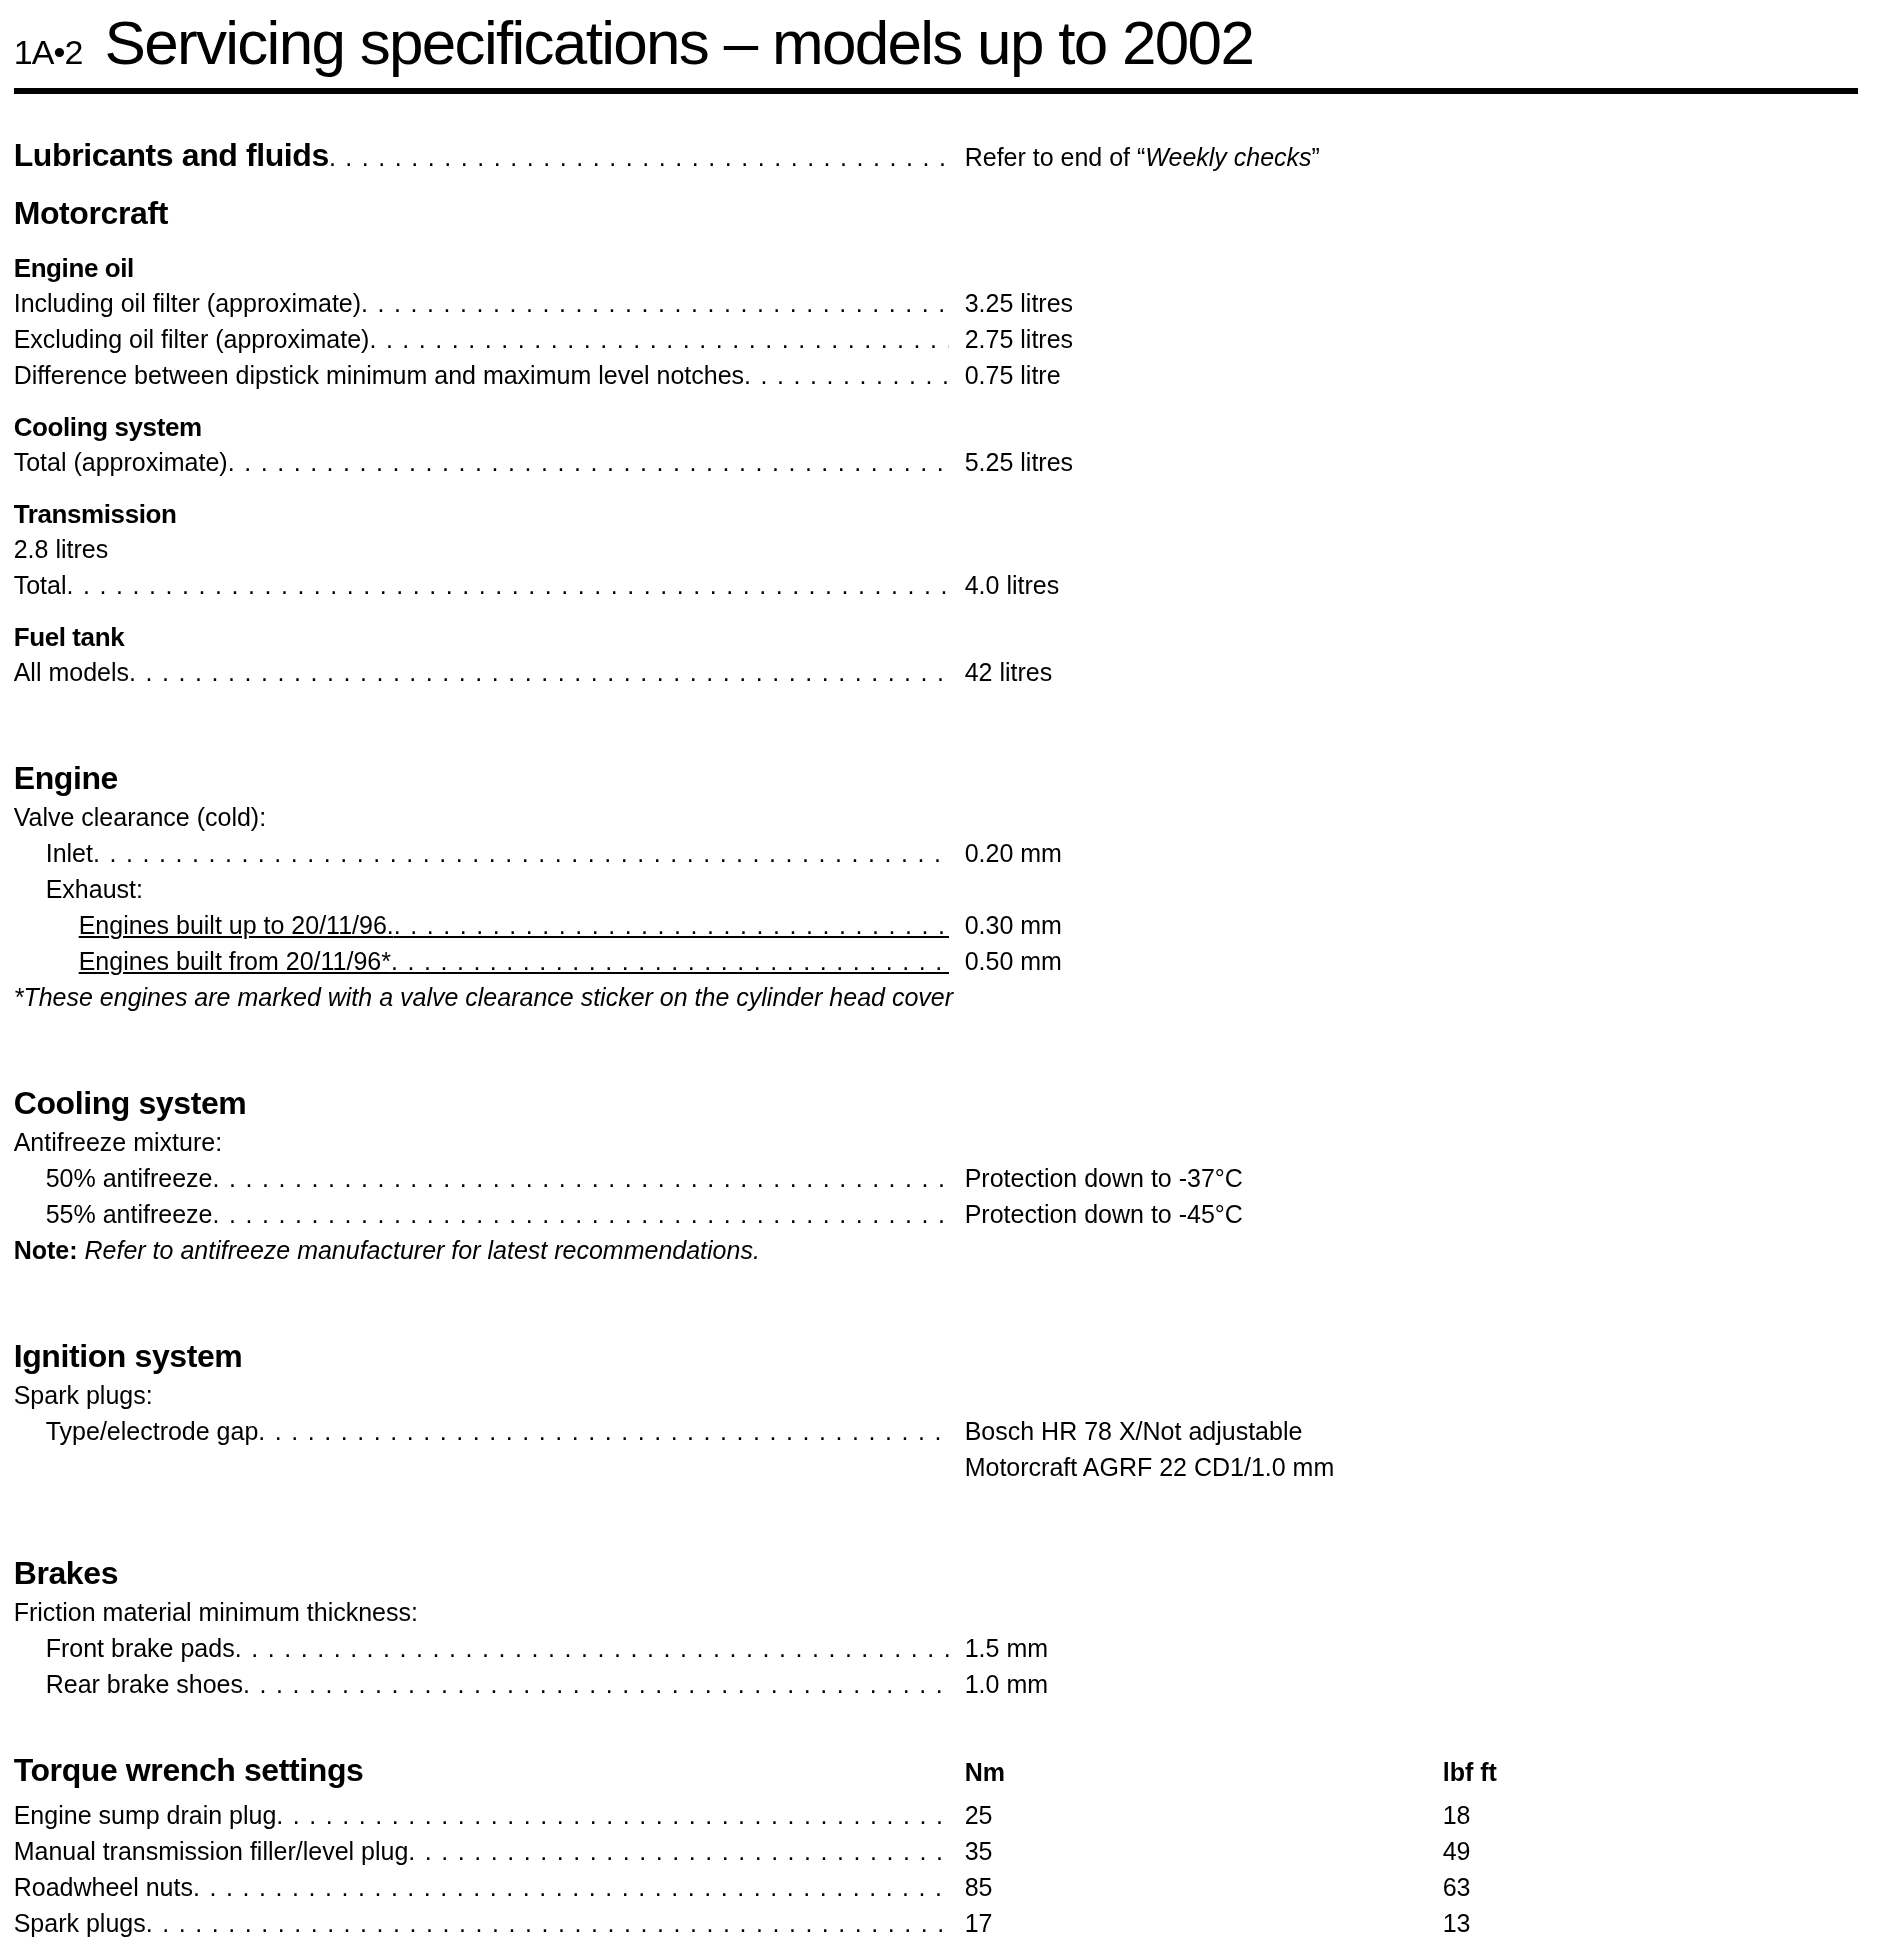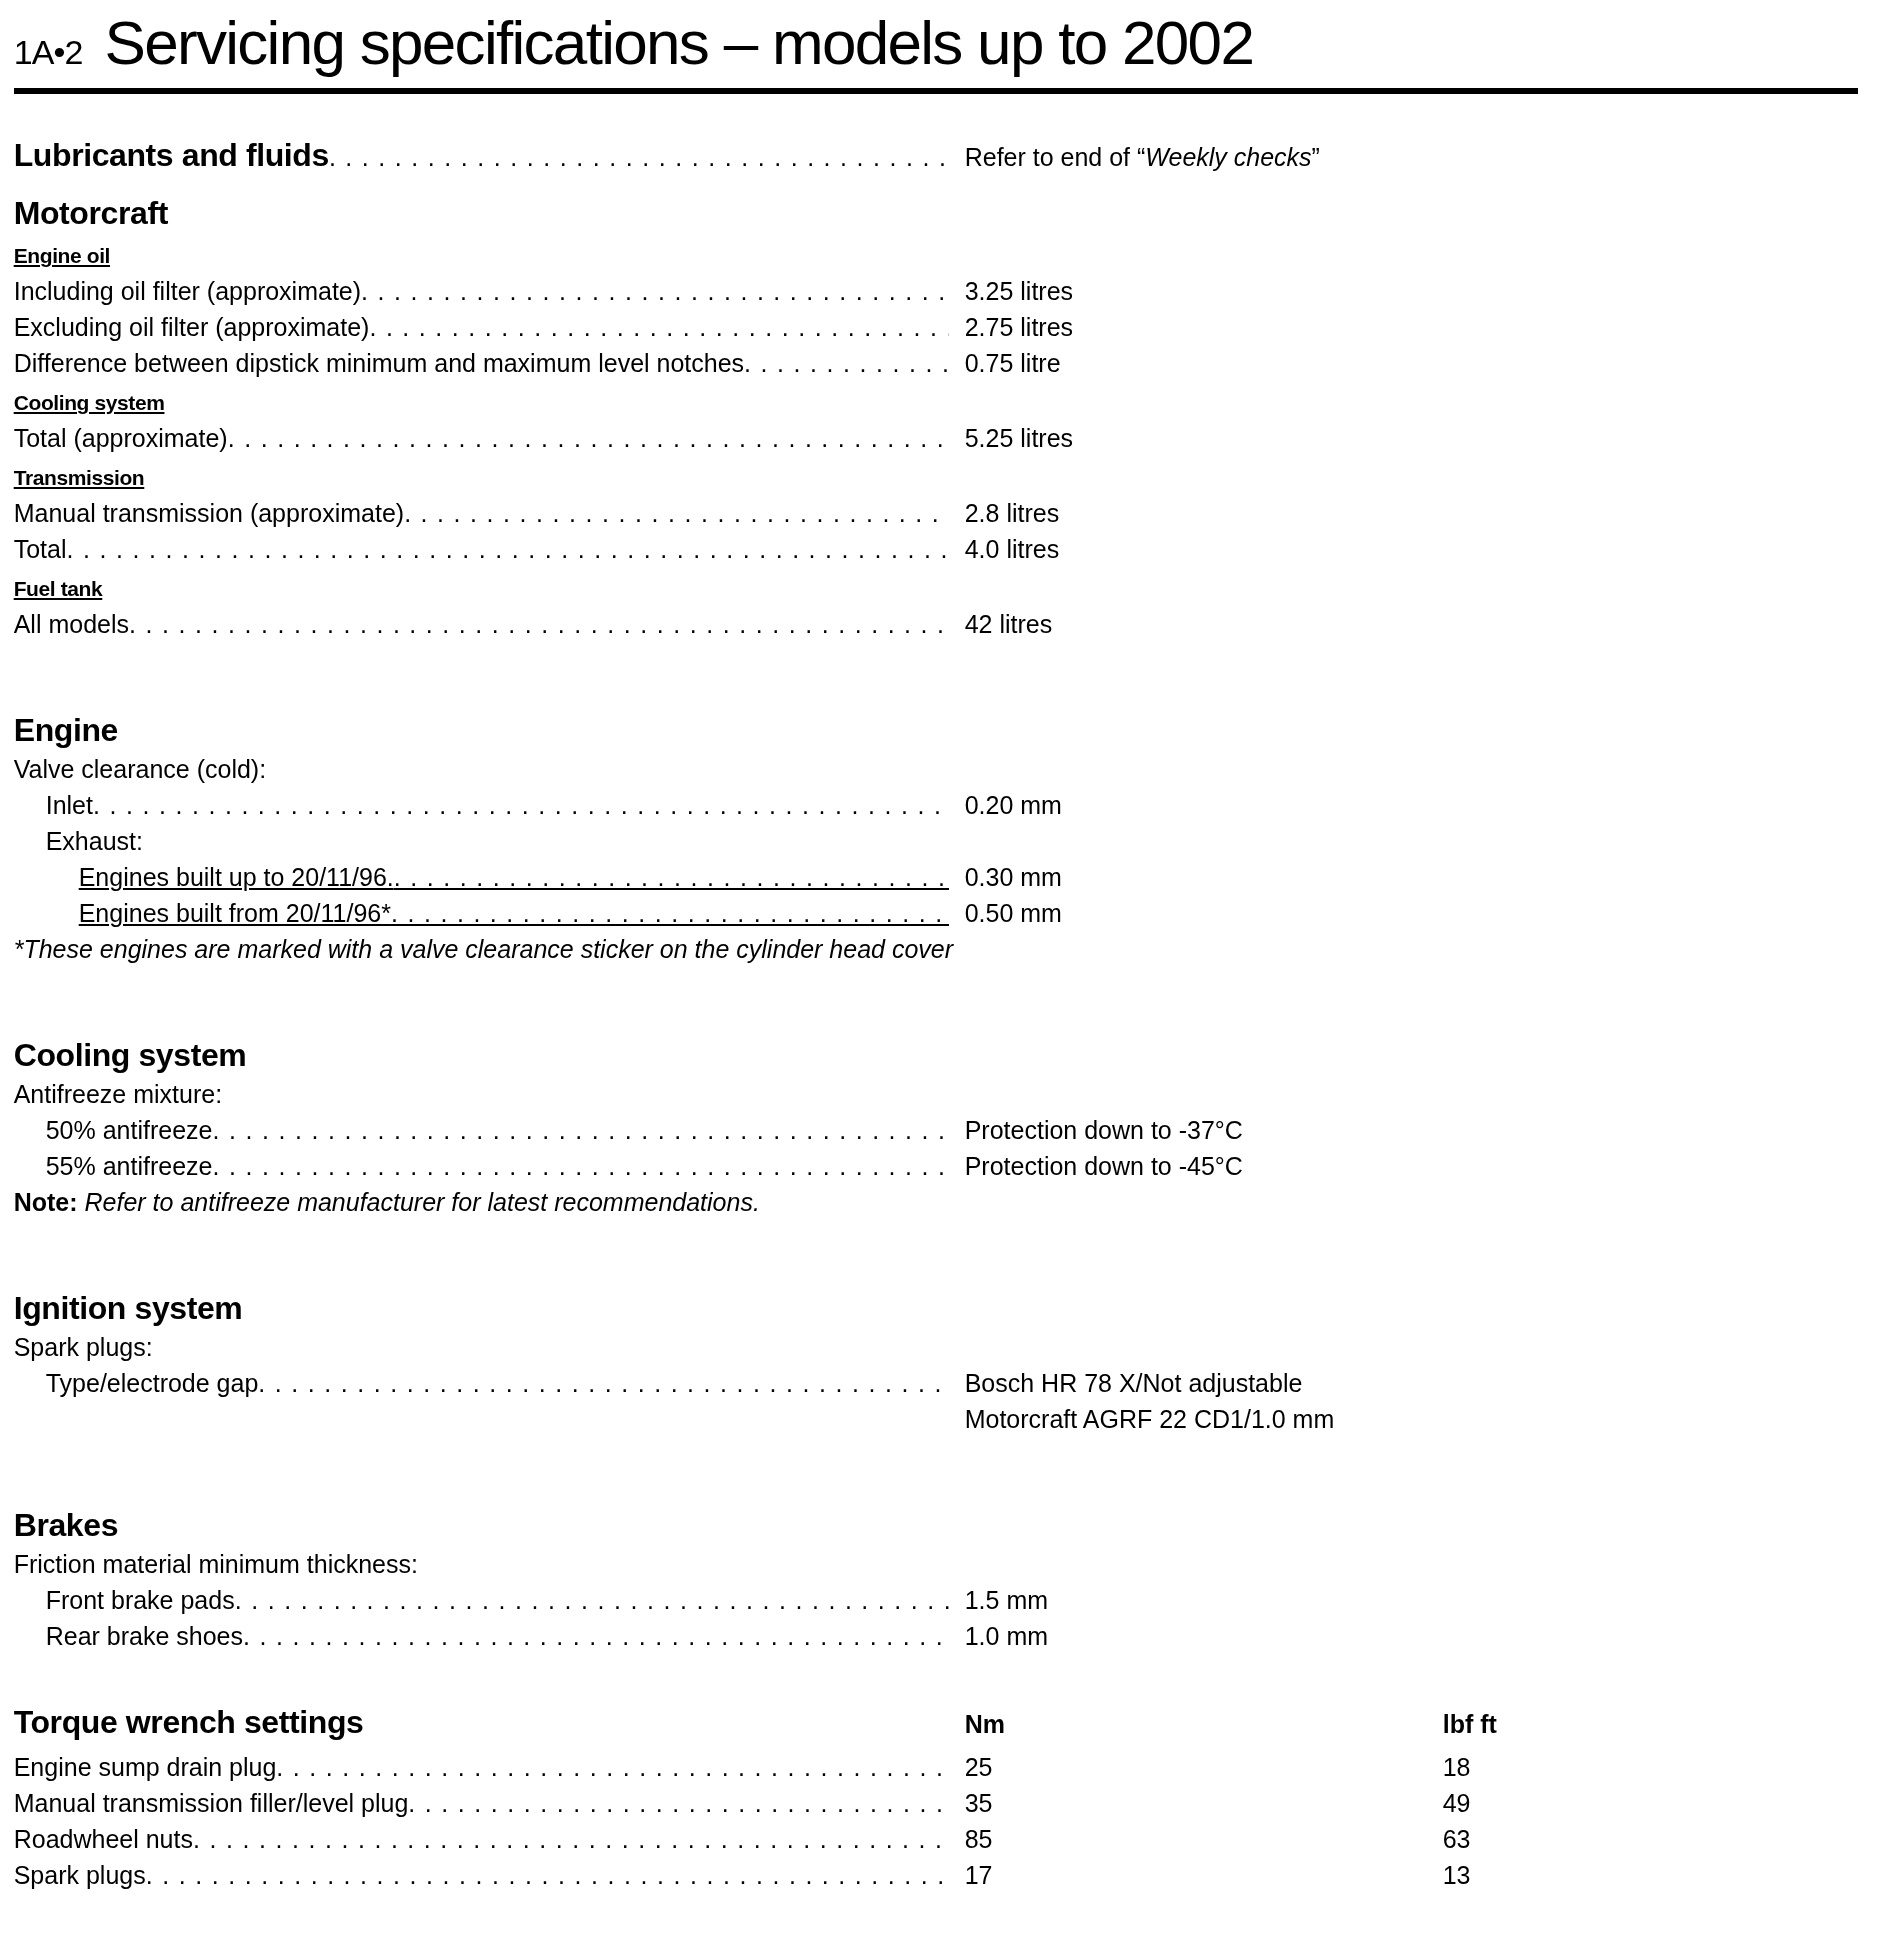--- a/index.html
+++ b/index.html
@@ -17,21 +17,21 @@
     padding:12px 0 13.7px 0;
     border-bottom:6px solid #000;
   }
   .section-code{font-size:34px;line-height:1;letter-spacing:-0.9px;}
   .page-title{font-size:62px;line-height:1;letter-spacing:-1.7px;white-space:nowrap;}
 
   
   .content{padding-top:3.4px;}
   .h1{font-size:32px;font-weight:bold;line-height:41px;margin-top:15.4px;letter-spacing:-0.4px;}
   .h1.gap{margin-top:68px;}
-  .h2{font-size:21px;font-weight:bold;line-height:34px;margin-top:5px;letter-spacing:-0.4px;text-decoration:underline;}
+  .h2{font-size:26px;font-weight:bold;line-height:34px;margin-top:17px;letter-spacing:-0.4px;}
   .plain,.row,.footnote,.note,.value-only{font-size:25px;line-height:36px;}
   .row{display:flex;align-items:baseline;}
   .lbl-dots{
     width:951px;flex:none;box-sizing:border-box;
     display:flex;align-items:baseline;overflow:hidden;padding-right:15.4px;
   }
   .ind1{padding-left:32px;}
   .ind2{padding-left:65px;text-decoration:underline;}
   .lbl{white-space:nowrap;}
   .dots{flex:1 1 auto;overflow:hidden;white-space:nowrap;}
@@ -95,24 +95,20 @@
       <div class="h2">Cooling system</div>
       <div class="row">
         <div class="lbl-dots">
           <span class="lbl">Total (approximate)</span>
           <span class="dots"></span>
         </div>
         <span class="val">5.25 litres</span>
       </div>
       <div class="h2">Transmission</div>
       <div class="row">
-        <div class="lbl-dots">
-          <span class="lbl">Manual transmission (approximate)</span>
-          <span class="dots"></span>
-        </div>
         <span class="val">2.8 litres</span>
       </div>
       <div class="row">
         <div class="lbl-dots">
           <span class="lbl">Total</span>
           <span class="dots"></span>
         </div>
         <span class="val">4.0 litres</span>
       </div>
       <div class="h2">Fuel tank</div>

